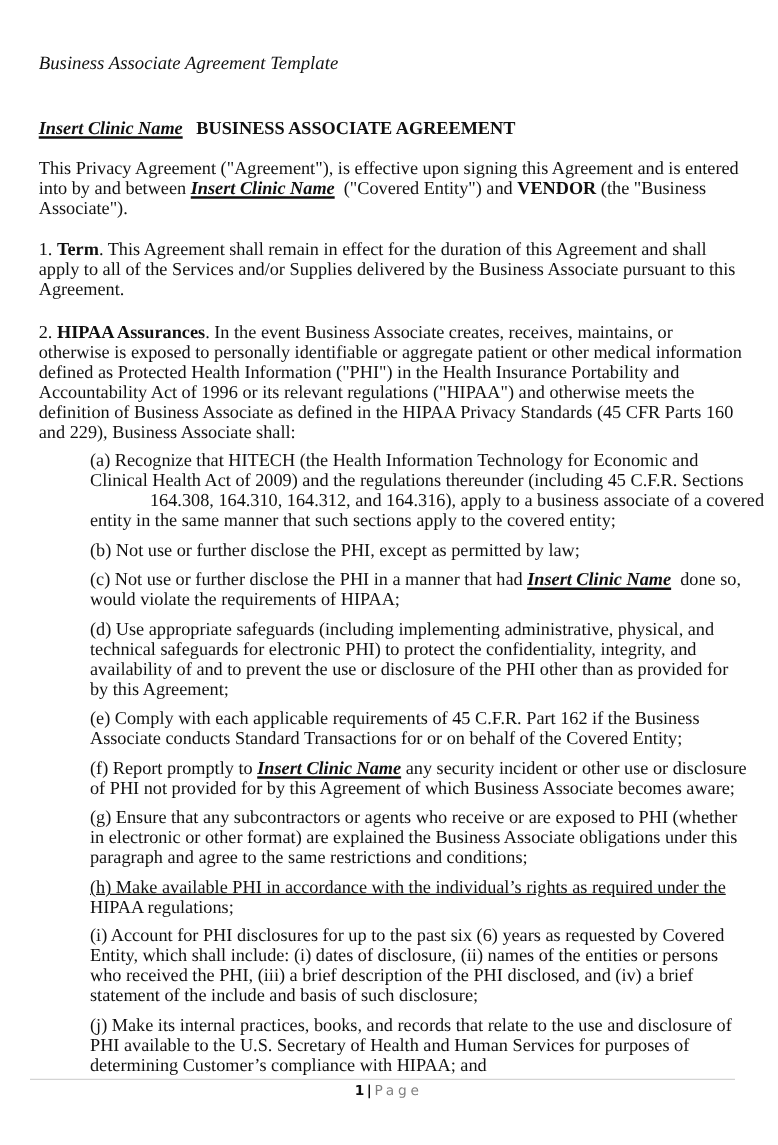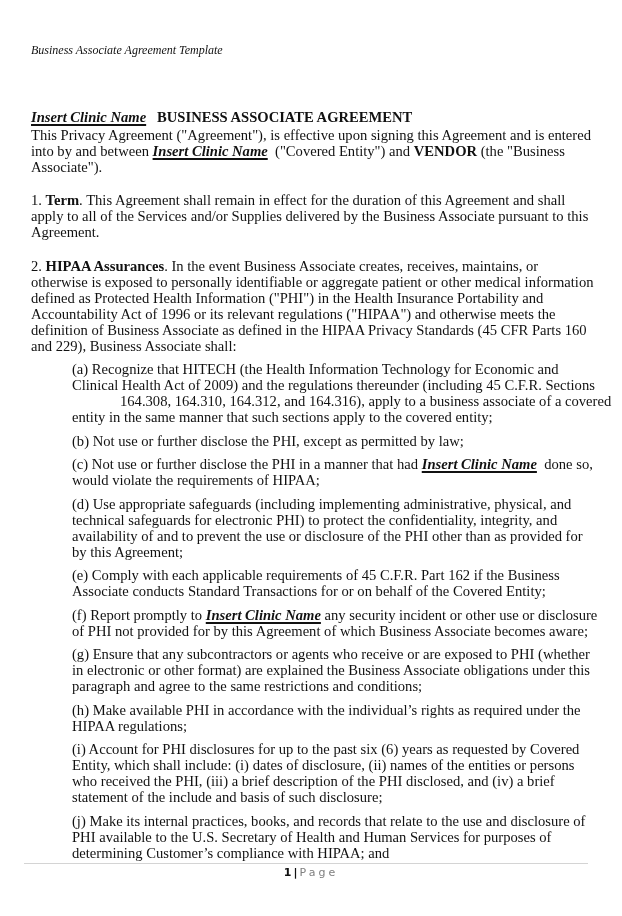--- a/index.html
+++ b/index.html
@@ -2,21 +2,21 @@
 <html><head>
 <meta charset="utf-8">
 <style>
   html, body { margin: 0; padding: 0; }
   body {
     width: 622px; height: 916px; background: #ffffff; position: relative; overflow: hidden;
     font-family: "Liberation Serif", "DejaVu Serif", serif; color: #111111;
   }
   .page { position: absolute; left: 0; top: 0; width: 622px; height: 916px; background: #fff; }
   .doc-title {
-    position: absolute; left: 31px; top: 43px; font-style: italic; font-size: 12px; white-space: nowrap;
+    position: absolute; left: 31px; top: 43px; font-style: italic; font-size: 15px; white-space: nowrap;
   }
   .line {
     position: absolute; white-space: nowrap; font-size: 14.6px; line-height: 16px; height: 16px;
   }
   .l0 { left: 31px; }
   .l1 { left: 72px; }
   .heading { font-size: 14.6px; font-weight: bold; }
   .ph { font-weight: bold; font-style: italic; text-decoration: underline; text-decoration-thickness: 1.5px; text-underline-offset: 2px; }
   b { font-weight: bold; }
   .footer-rule {
@@ -30,21 +30,21 @@
   .page-num .sep { font-weight: bold; color: #111; margin: 0 2px; }
   .page-num .word { color: #7f7f7f; letter-spacing: 3px; }
 </style>
 </head>
 <body>
 
 <div class="page">
 
   <div class="doc-title">Business Associate Agreement Template</div>
 
-  <div class="line l0 heading" style="top:95px;margin-top:14px;">
+  <div class="line l0 heading" style="top:95px;">
     <span class="ph">Insert Clinic Name</span><span>&nbsp;&nbsp; </span><span>BUSINESS ASSOCIATE AGREEMENT</span>
   </div>
 
   <div>
     <div class="line l0" style="top:127px;">This Privacy Agreement ("Agreement"), is effective upon signing this Agreement and is entered</div>
     <div class="line l0" style="top:143px;">
       <span>into by and between </span><span class="ph">Insert Clinic Name</span><span style="white-space:pre">  ("Covered Entity") and </span><b>VENDOR</b><span> (the "Business</span>
     </div>
     <div class="line l0" style="top:159px;">Associate").</div>
   </div>
@@ -105,21 +105,21 @@
     <div class="line l1" style="top:623px;">of PHI not provided for by this Agreement of which Business Associate becomes aware;</div>
   </div>
 
   <div>
     <div class="line l1" style="top:646px;">(g) Ensure that any subcontractors or agents who receive or are exposed to PHI (whether</div>
     <div class="line l1" style="top:662px;">in electronic or other format) are explained the Business Associate obligations under this</div>
     <div class="line l1" style="top:678px;text-align:right;">paragraph and agree to the same restrictions and conditions;</div>
   </div>
 
   <div>
-    <div class="line l1" style="top:702px;">(h) Make available PHI in accordance with the individual’s rights as required under the</div>
+    <div class="line l1" style="top:702px;text-decoration:underline;">(h) Make available PHI in accordance with the individual’s rights as required under the</div>
     <div class="line l1" style="top:718px;">HIPAA regulations;</div>
   </div>
 
   <div>
     <div class="line l1" style="top:741px;">(i) Account for PHI disclosures for up to the past six (6) years as requested by Covered</div>
     <div class="line l1" style="top:757px;">Entity, which shall include: (i) dates of disclosure, (ii) names of the entities or persons</div>
     <div class="line l1" style="top:773px;">who received the PHI, (iii) a brief description of the PHI disclosed, and (iv) a brief</div>
     <div class="line l1" style="top:789px;">statement of the include and basis of such disclosure;</div>
   </div>
 

